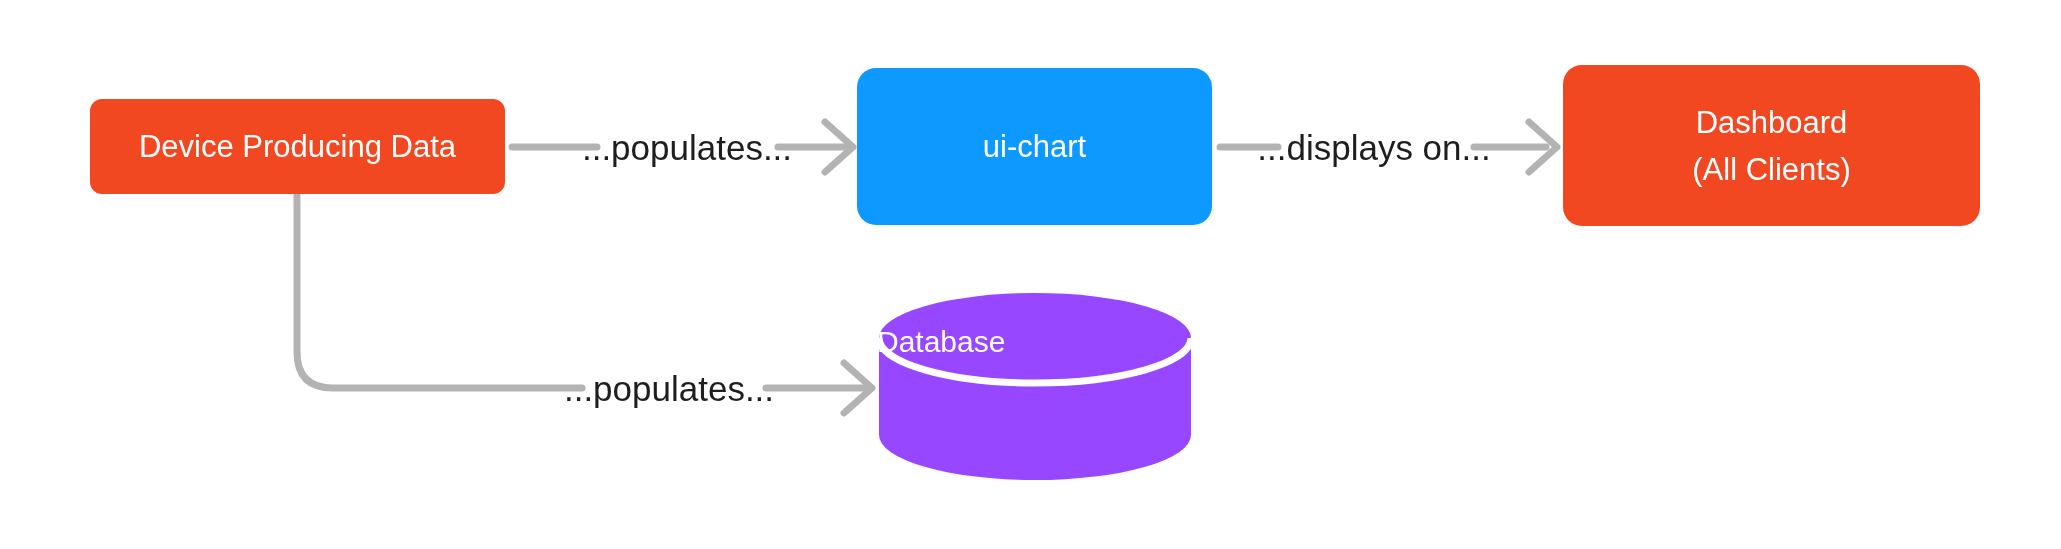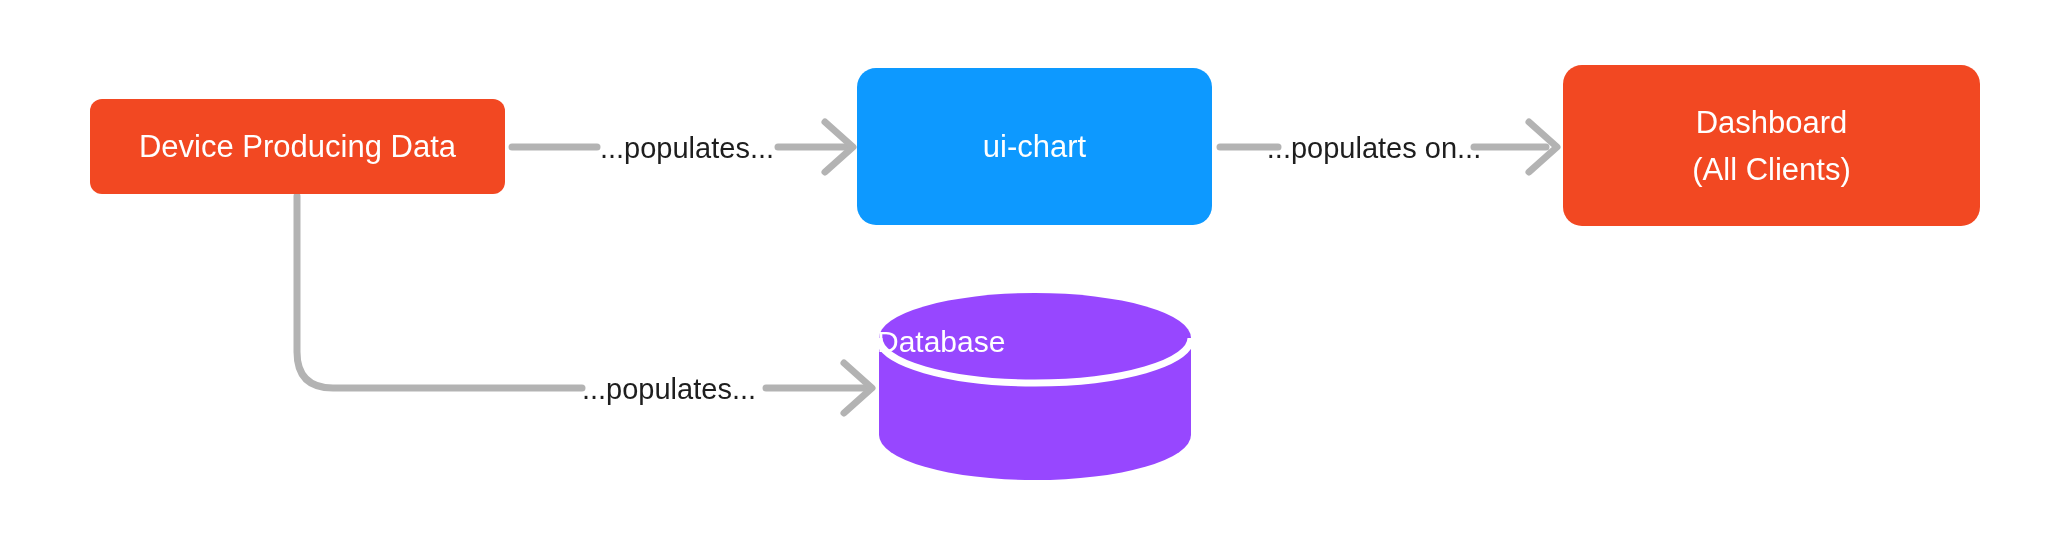--- a/index.html
+++ b/index.html
@@ -39,21 +39,21 @@
   .db-label{
     position:absolute;left:877px;top:325px;width:316px;
     color:var(--node-text);
     font-size:30px;line-height:34px;
   }
   .edge-label{
     position:absolute;
     transform:translate(-50%,-50%);
     white-space:nowrap;
     color:var(--edge-label-color);
-    font-size:29px;
+    font-size:35px;
   }
   .edge-label-1{left:687px;top:148px;}
   .edge-label-2{left:1374px;top:148px;}
   .edge-label-3{left:669px;top:389px;}
 </style>
 </head>
 <body>
 
 <div class="canvas">
 
@@ -85,16 +85,16 @@
     <span>ui-chart</span>
   </div>
 
   <svg class="db-shape" viewBox="0 0 316 190" xmlns="http://www.w3.org/2000/svg">
     <path d="M2,47 A156,45 0 0 1 314,47 L314,144 A156,45 0 0 1 2,144 Z" fill="#9747FF"></path>
     <path d="M2,47 A156,45 0 0 0 314,47" fill="none" stroke="#FFFFFF" stroke-width="7"></path>
   </svg>
   <div class="db-label">Database</div>
 
   <div class="edge-label edge-label-1">...populates...</div>
-  <div class="edge-label edge-label-2">...populates on...</div>
+  <div class="edge-label edge-label-2">...displays on...</div>
   <div class="edge-label edge-label-3">...populates...</div>
 
 </div>
 
 </body></html>

